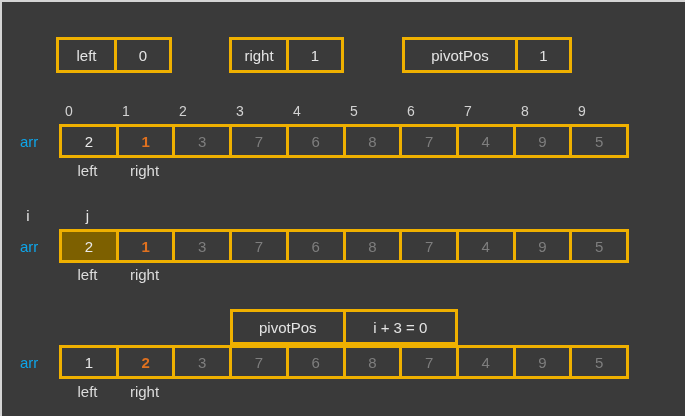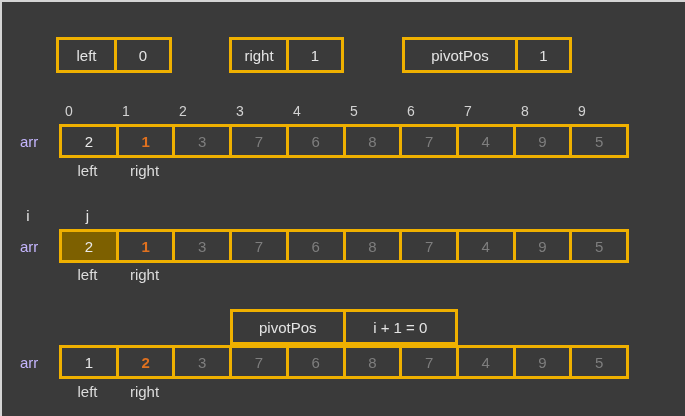--- a/index.html
+++ b/index.html
@@ -40,21 +40,21 @@
     flex:1;display:flex;align-items:center;justify-content:center;
     font-size:15px;box-sizing:border-box;
   }
   .acell + .acell{border-left:3px solid #EFB000;}
   .acell.active{color:#E8E8E8;}
   .acell.dim{color:#7E7E7E;}
   .acell.accent{color:#E0711F;font-weight:bold;}
   .acell.hl{background:#7D6000;}
 
   
-  .row-label{position:absolute;left:18px;width:34px;font-size:15px;color:#c4b5fd;}
+  .row-label{position:absolute;left:18px;width:34px;font-size:15px;color:#0ea5e9;}
 
   
   .under{position:absolute;width:57px;text-align:center;font-size:15px;color:#DCDCDC;}
 
   
   .ptr{position:absolute;font-size:15px;color:#E4E4E4;text-align:center;}
 </style>
 </head>
 <body>
 
@@ -116,21 +116,21 @@
     <div class="acell dim">7</div>
     <div class="acell dim">4</div>
     <div class="acell dim">9</div>
     <div class="acell dim">5</div>
   </div>
   <div class="under" style="left:57px;top:264px;">left</div>
   <div class="under" style="left:114px;top:264px;">right</div>
 
   <div class="varbox" style="left:228px;top:307px;width:228px;">
     <div class="vcell" style="flex:1;">pivotPos</div>
-    <div class="vcell" style="flex:1;">i + 1 = 0</div>
+    <div class="vcell" style="flex:1;">i + 3 = 0</div>
   </div>
 
   <div class="row-label" style="top:352px;">arr</div>
   <div class="arr-row" style="top:343px;">
     <div class="acell active">1</div>
     <div class="acell accent">2</div>
     <div class="acell dim">3</div>
     <div class="acell dim">7</div>
     <div class="acell dim">6</div>
     <div class="acell dim">8</div>

